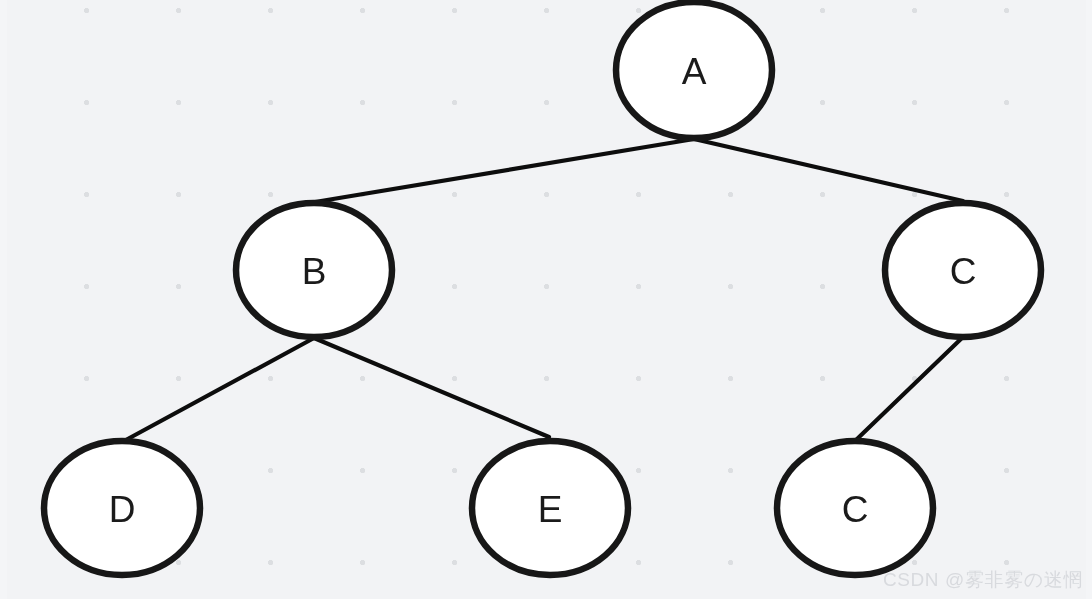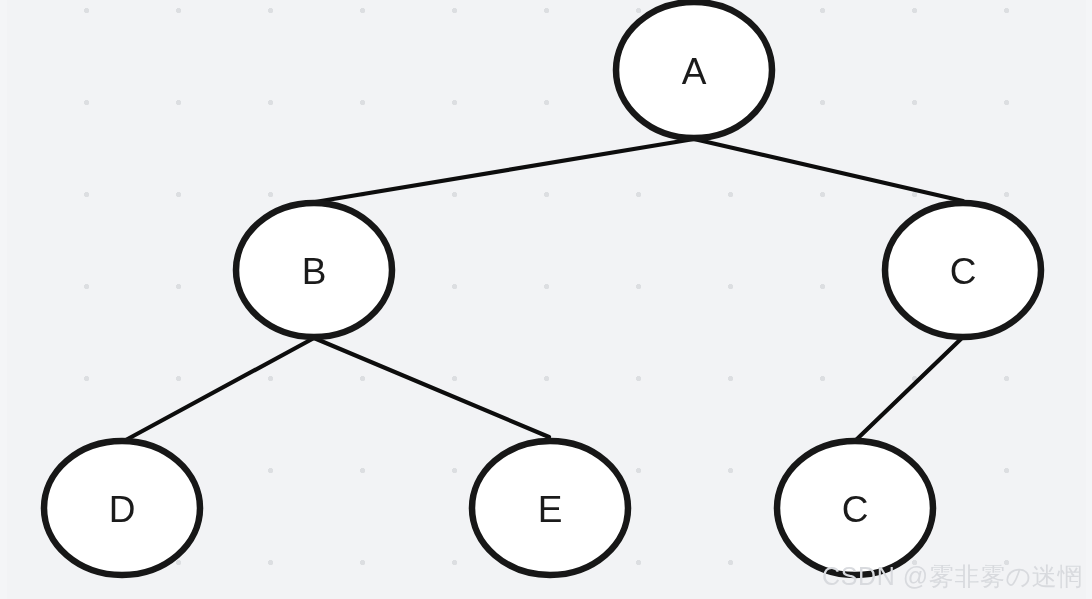--- a/index.html
+++ b/index.html
@@ -64,21 +64,21 @@
     font-family: "Liberation Sans", sans-serif;
     font-size: 37px;
     text-anchor: middle;
     dominant-baseline: central;
   }
   #watermark {
     position: absolute;
     right: 9px;
     bottom: 6px;
     font-family: "Liberation Sans", sans-serif;
-    font-size: 25px;
+    font-size: 19px;
     color: #d8dade;
     letter-spacing: 0.6px;
     white-space: nowrap;
     user-select: none;
   }
 </style>
 </head>
 <body>
 
 <div id="canvas">

